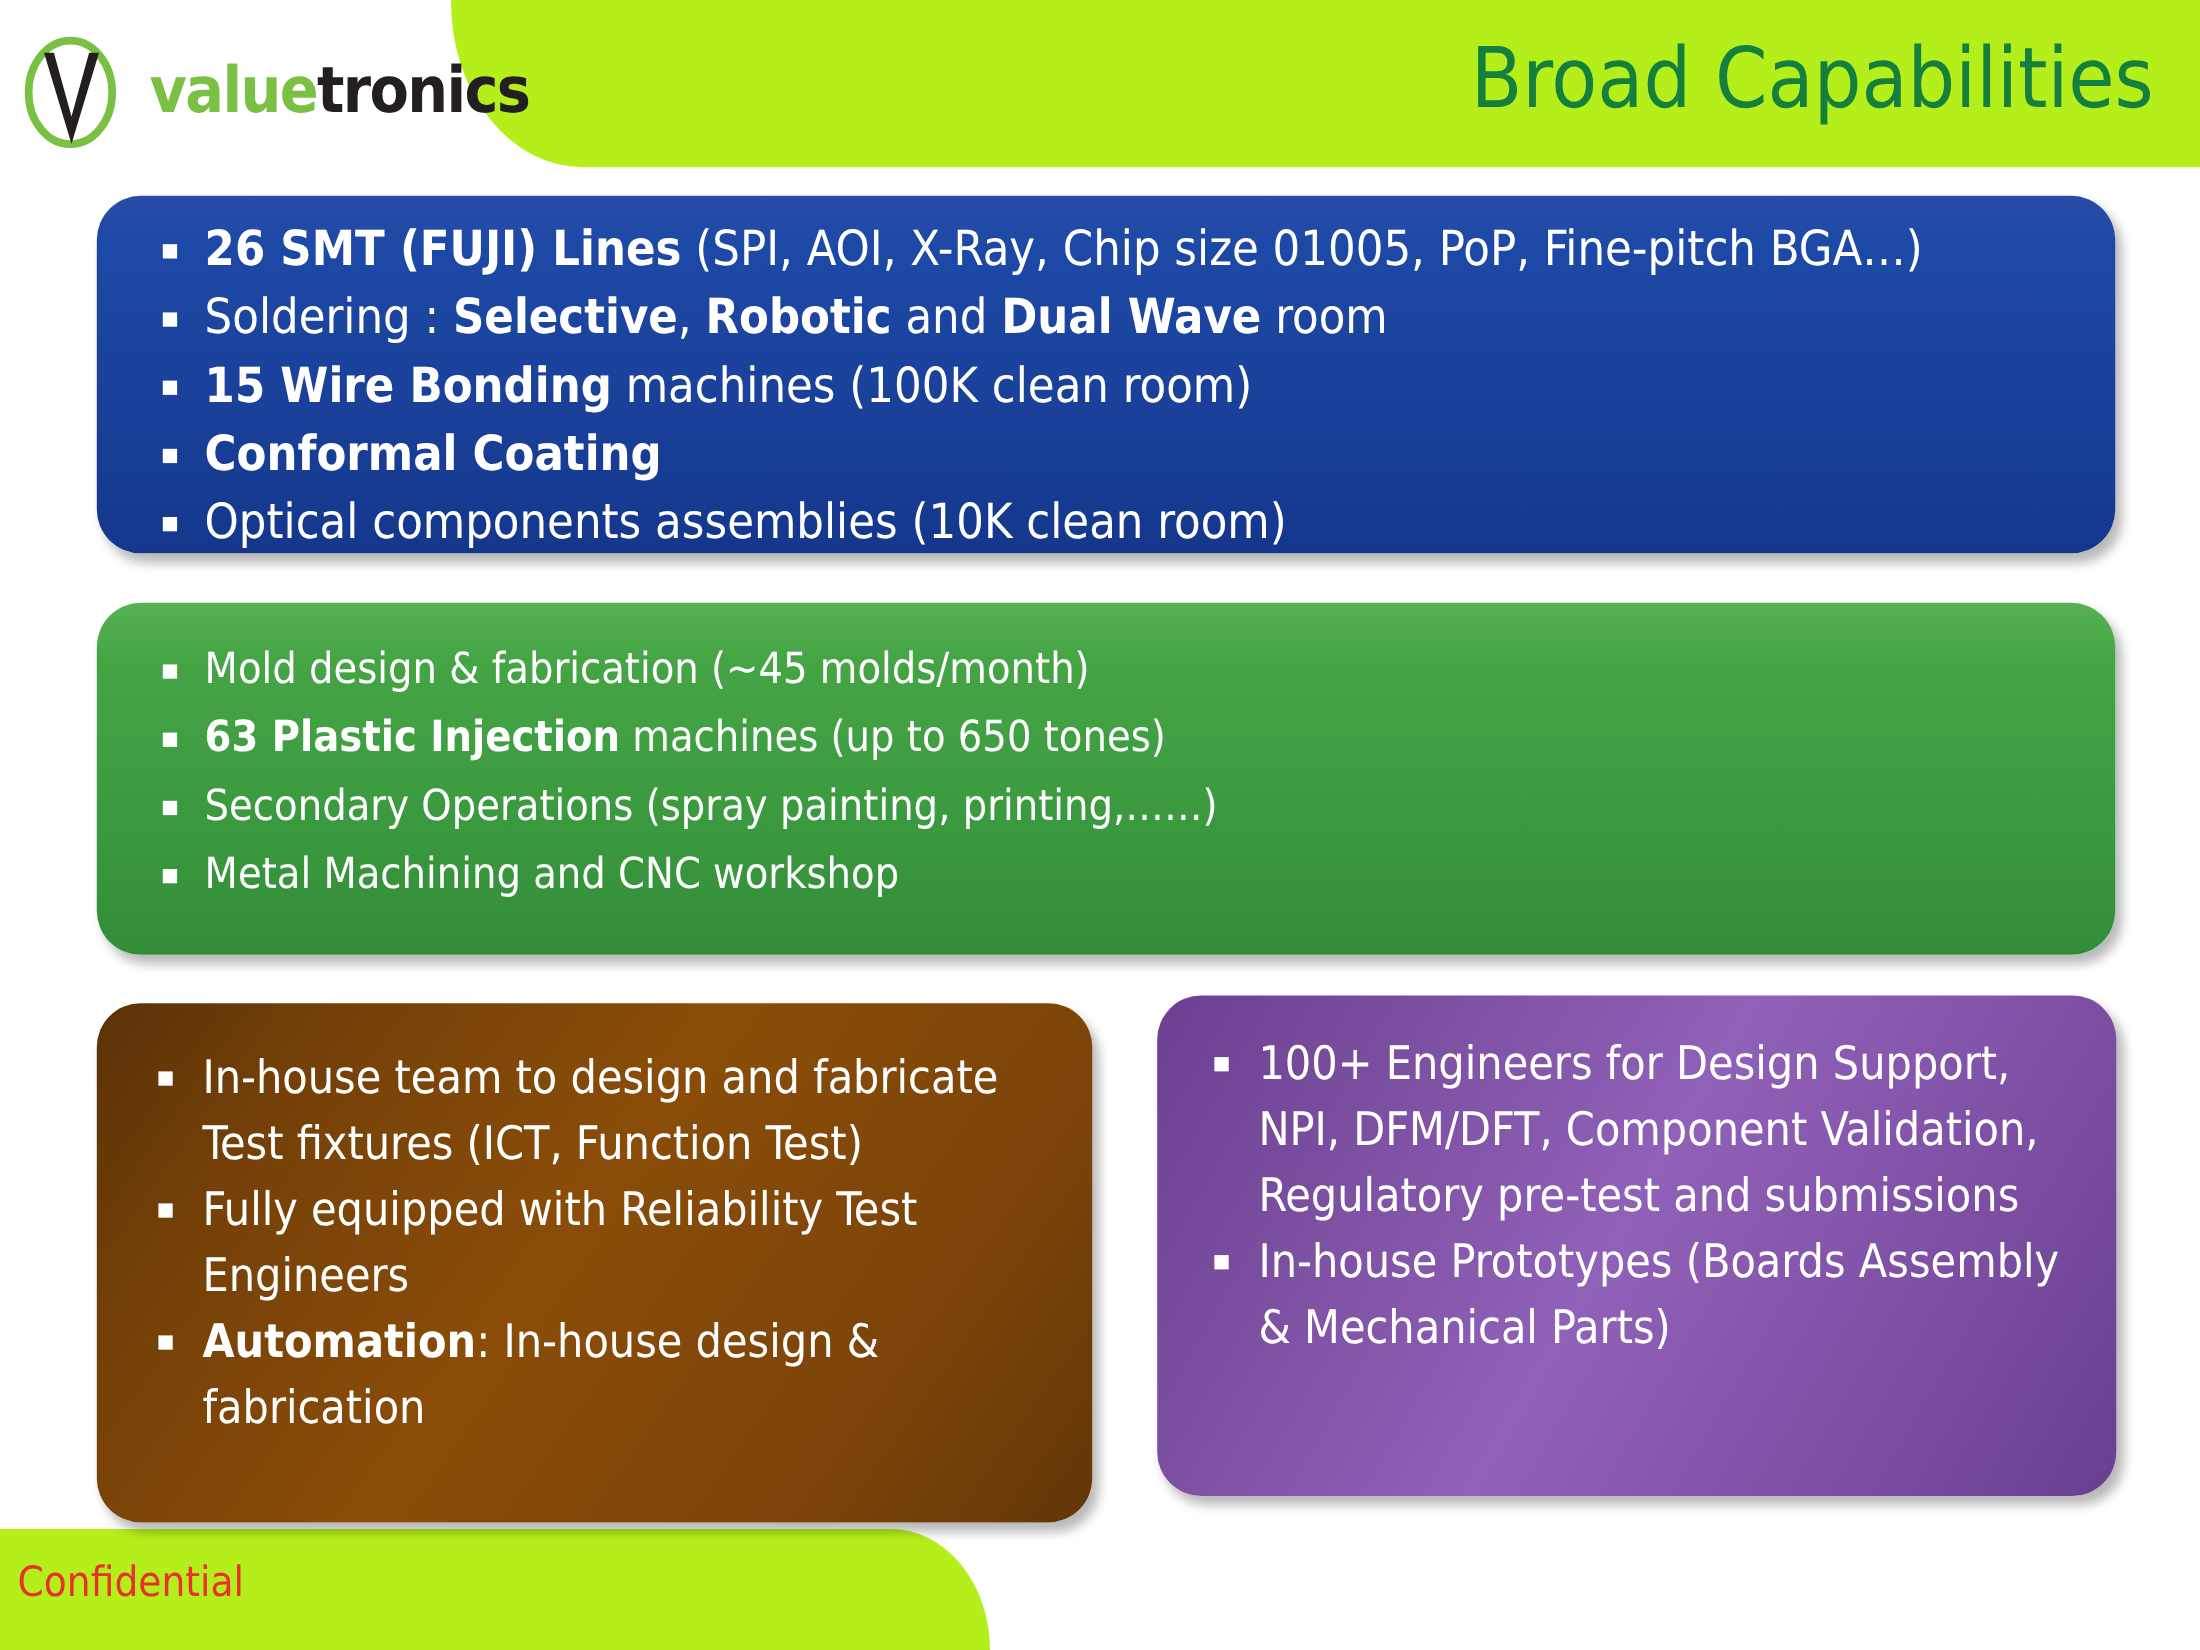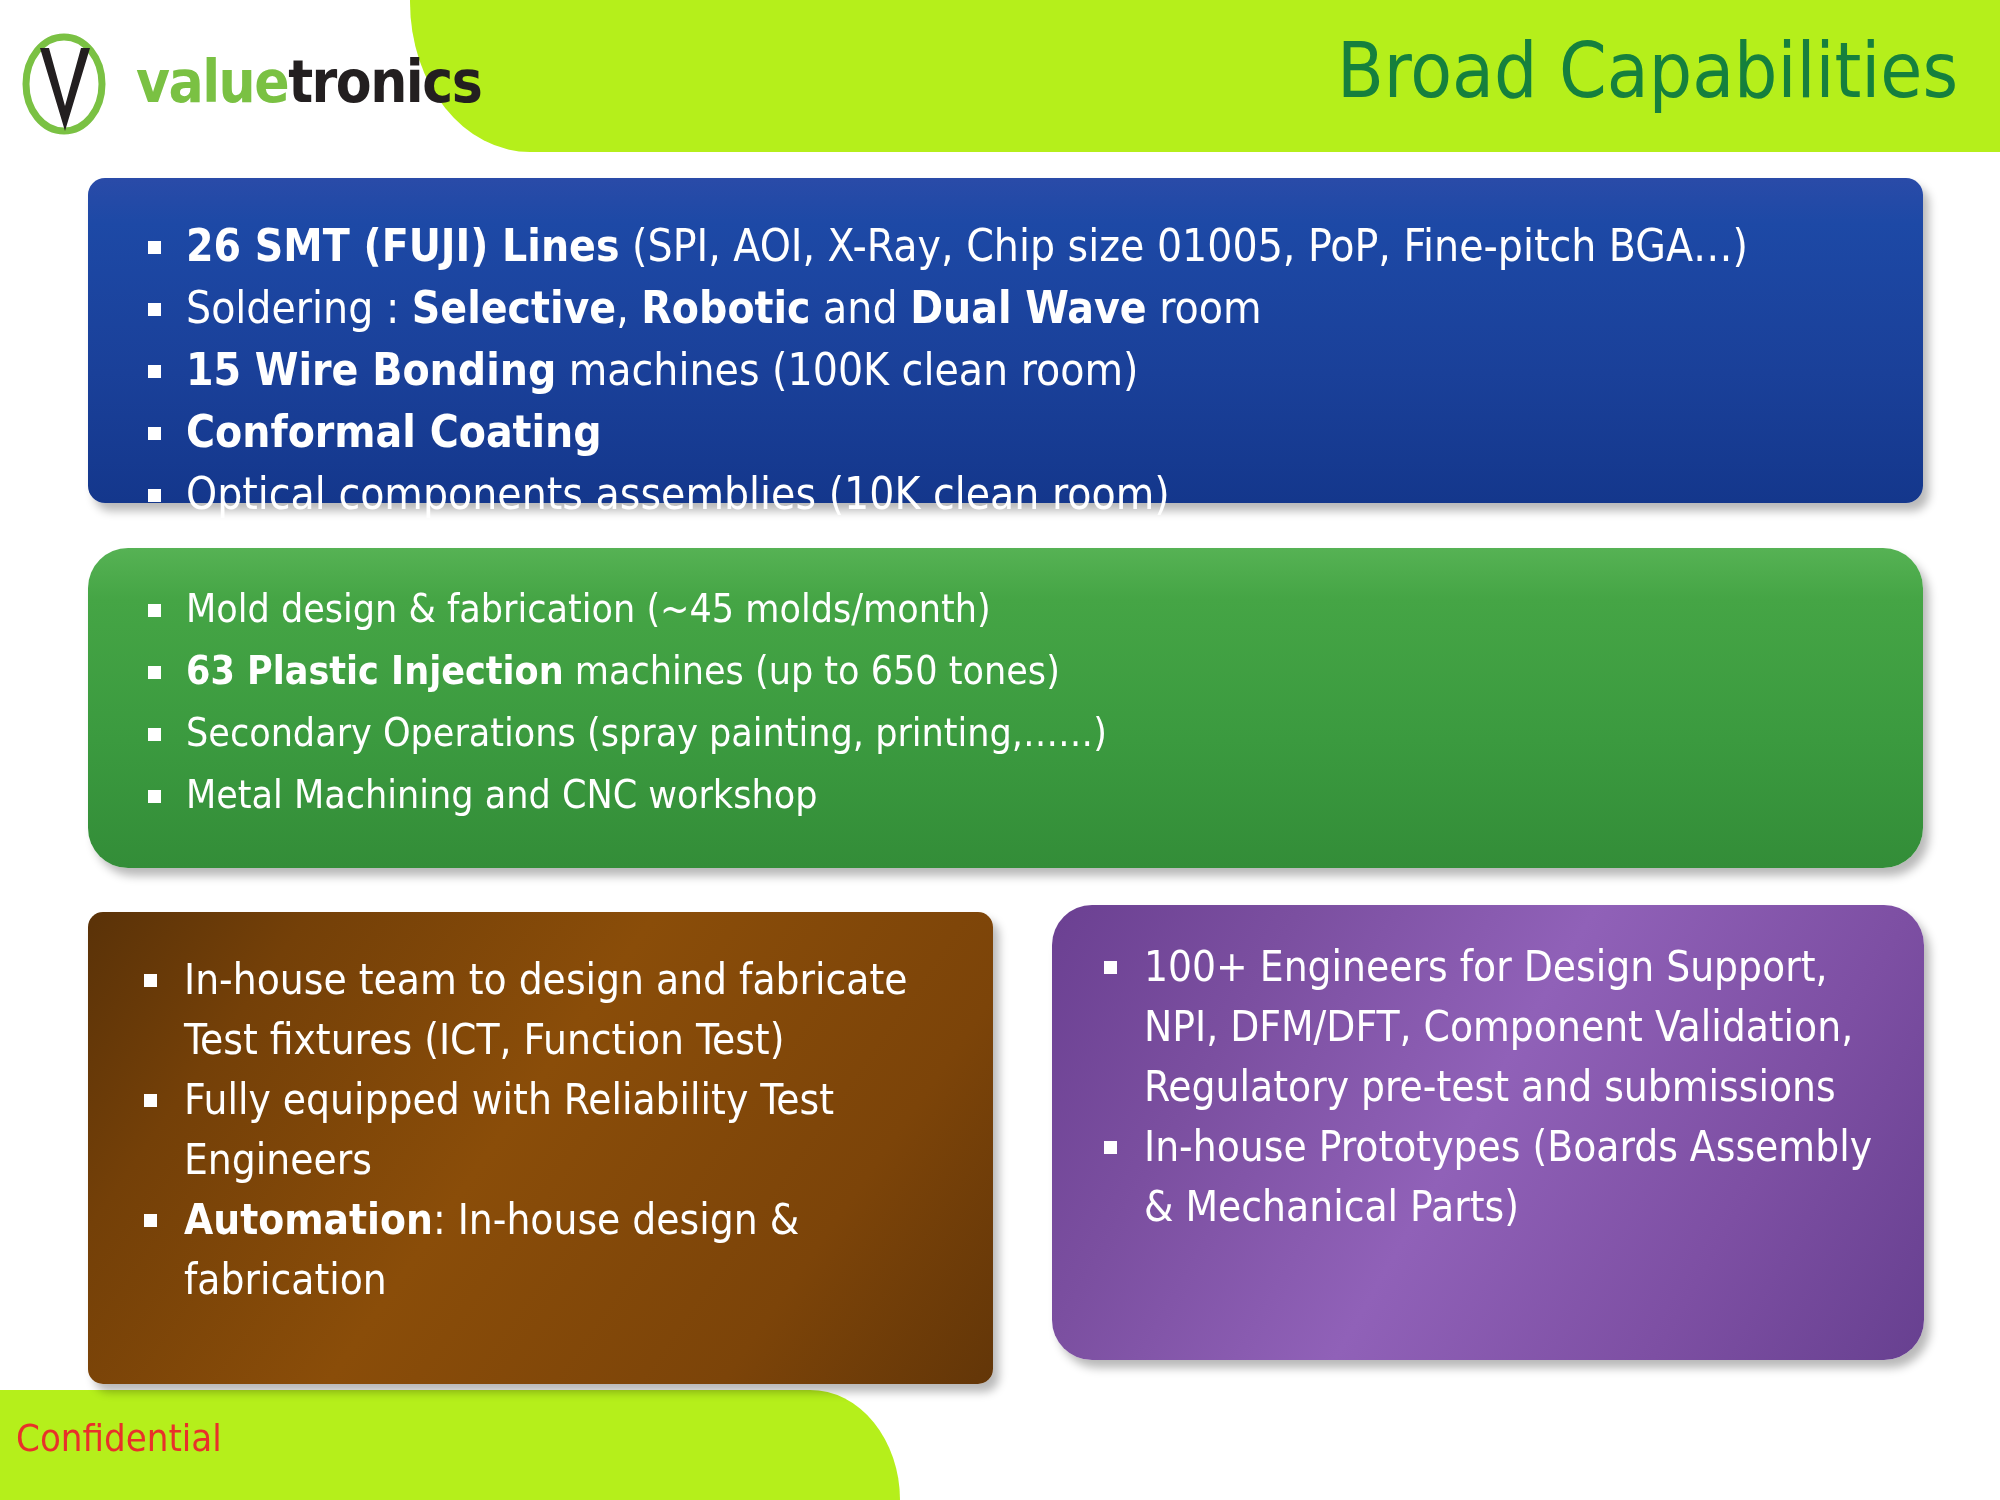--- a/index.html
+++ b/index.html
@@ -97,23 +97,22 @@
   }
   .box b { font-weight: 700; }
 
   
   #box-smt {
     left: 88px;
     top: 178px;
     width: 1835px;
     height: 325px;
     background: linear-gradient(to bottom, #2a4ba8 0%, #1d49a6 14%, #1a4099 60%, #14378c 100%);
-    padding: 37px 40px 0 40px;
-    font-family: "DejaVu Sans Condensed", "Liberation Sans Narrow", "Liberation Sans", sans-serif;
-    border-radius: 17px;
+    padding: 18px 40px 0 40px;
+    font-family: "DejaVu Sans Condensed", "Liberation Sans Narrow", "Liberation Sans", sans-serif;
   }
   #box-smt li {
     font-size: 44px;
     line-height: 62px;
   }
   #box-smt li::before { top: 26px; }
 
   
   #box-plastics {
     left: 88px;
@@ -132,21 +131,20 @@
 
   
   #box-test {
     left: 88px;
     top: 912px;
     width: 905px;
     height: 472px;
     background: linear-gradient(125deg, #5a3208 0%, #744008 18%, #8a4d09 46%, #7c4409 78%, #633608 100%);
     padding: 38px 34px 0 34px;
     font-family: "DejaVu Sans Condensed", "Liberation Sans Narrow", "Liberation Sans", sans-serif;
-    border-radius: 15px;
   }
   #box-test li {
     font-size: 42px;
     line-height: 60px;
     padding-left: 62px;
   }
   #box-test li::before { top: 24px; left: 22px; }
 
   
   #box-engineering {

